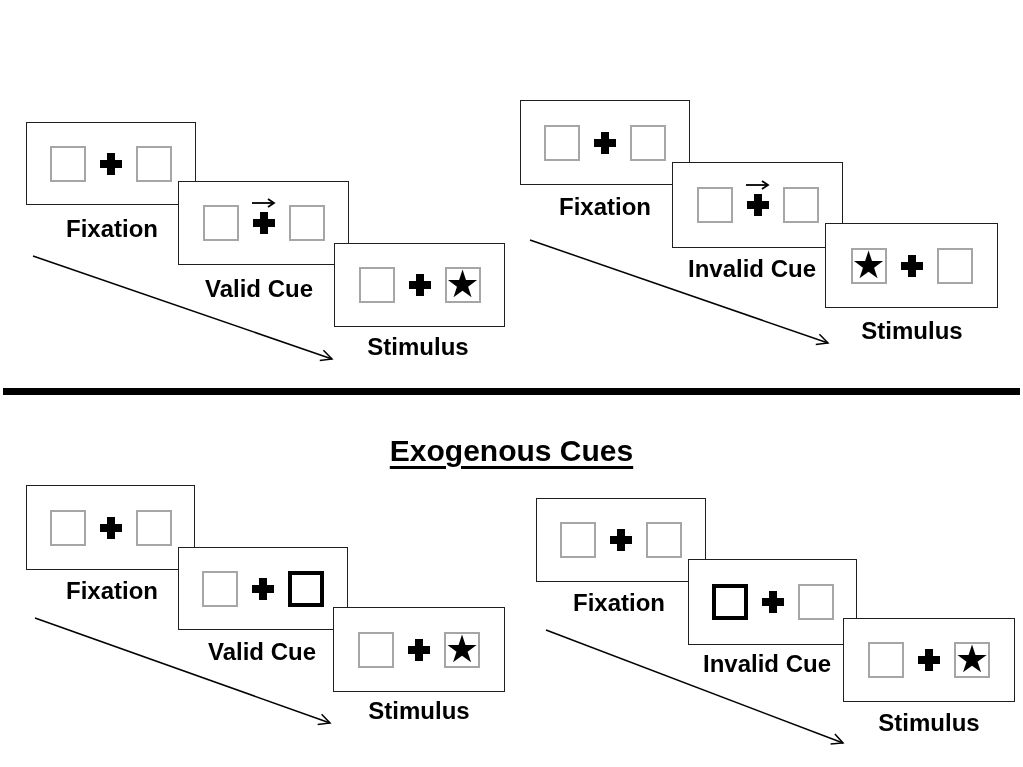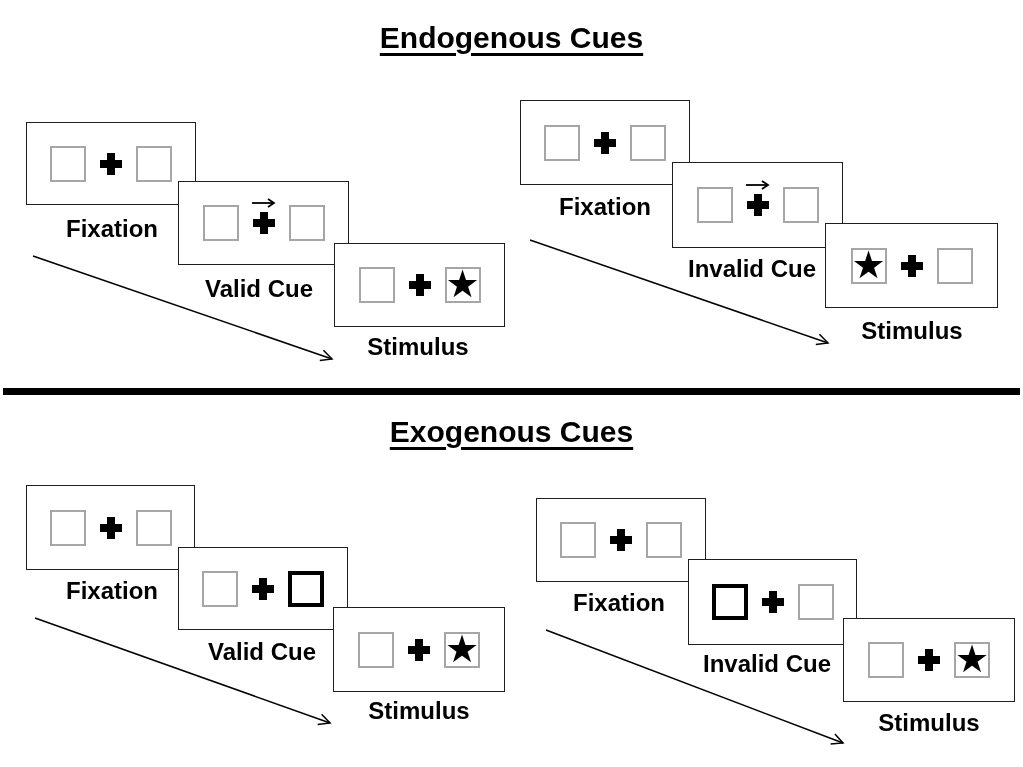--- a/index.html
+++ b/index.html
@@ -46,23 +46,20 @@
     font-size:24px;font-weight:bold;line-height:26px;white-space:nowrap;
   }
   .seq-arrow{position:absolute;overflow:visible;}
   .seq-arrow line,.seq-arrow path{stroke:#000;stroke-width:1.5;fill:none;}
 </style>
 </head>
 <body>
 
 <div class="canvas">
 
-  <div class="title" style="top:20px;">
-    <span class="u">Endogenous Cues</span>
-  </div>
 
   <svg class="seq-arrow" style="left:28px;top:250px;" width="315" height="120">
     <line x1="5" y1="6" x2="304" y2="109"></line>
     <path d="M291.8,110.6 L304,109 L295.4,100.2"></path>
   </svg>
 
   <div class="panel" style="left:26px;top:122px;width:170px;height:83px;">
     <div class="sq"></div>
     <div class="plus-wrap"></div>
     <div class="sq"></div>
@@ -118,21 +115,21 @@
     <div class="sq">
       <span class="star">★</span>
     </div>
     <div class="plus-wrap"></div>
     <div class="sq"></div>
   </div>
   <div class="lbl" style="left:837px;top:318px;">Stimulus</div>
 
   <div class="divider" style="top:388px;"></div>
 
-  <div class="title" style="top:414px;">
+  <div class="title" style="top:433px;">
     <span class="u">Exogenous Cues</span>
   </div>
 
   <svg class="seq-arrow" style="left:30px;top:612px;" width="312" height="122">
     <line x1="5" y1="6" x2="300" y2="111"></line>
     <path d="M287.7,112.4 L300,111 L291.6,102.2"></path>
   </svg>
 
   <div class="panel" style="left:26px;top:485px;width:169px;height:85px;">
     <div class="sq"></div>

